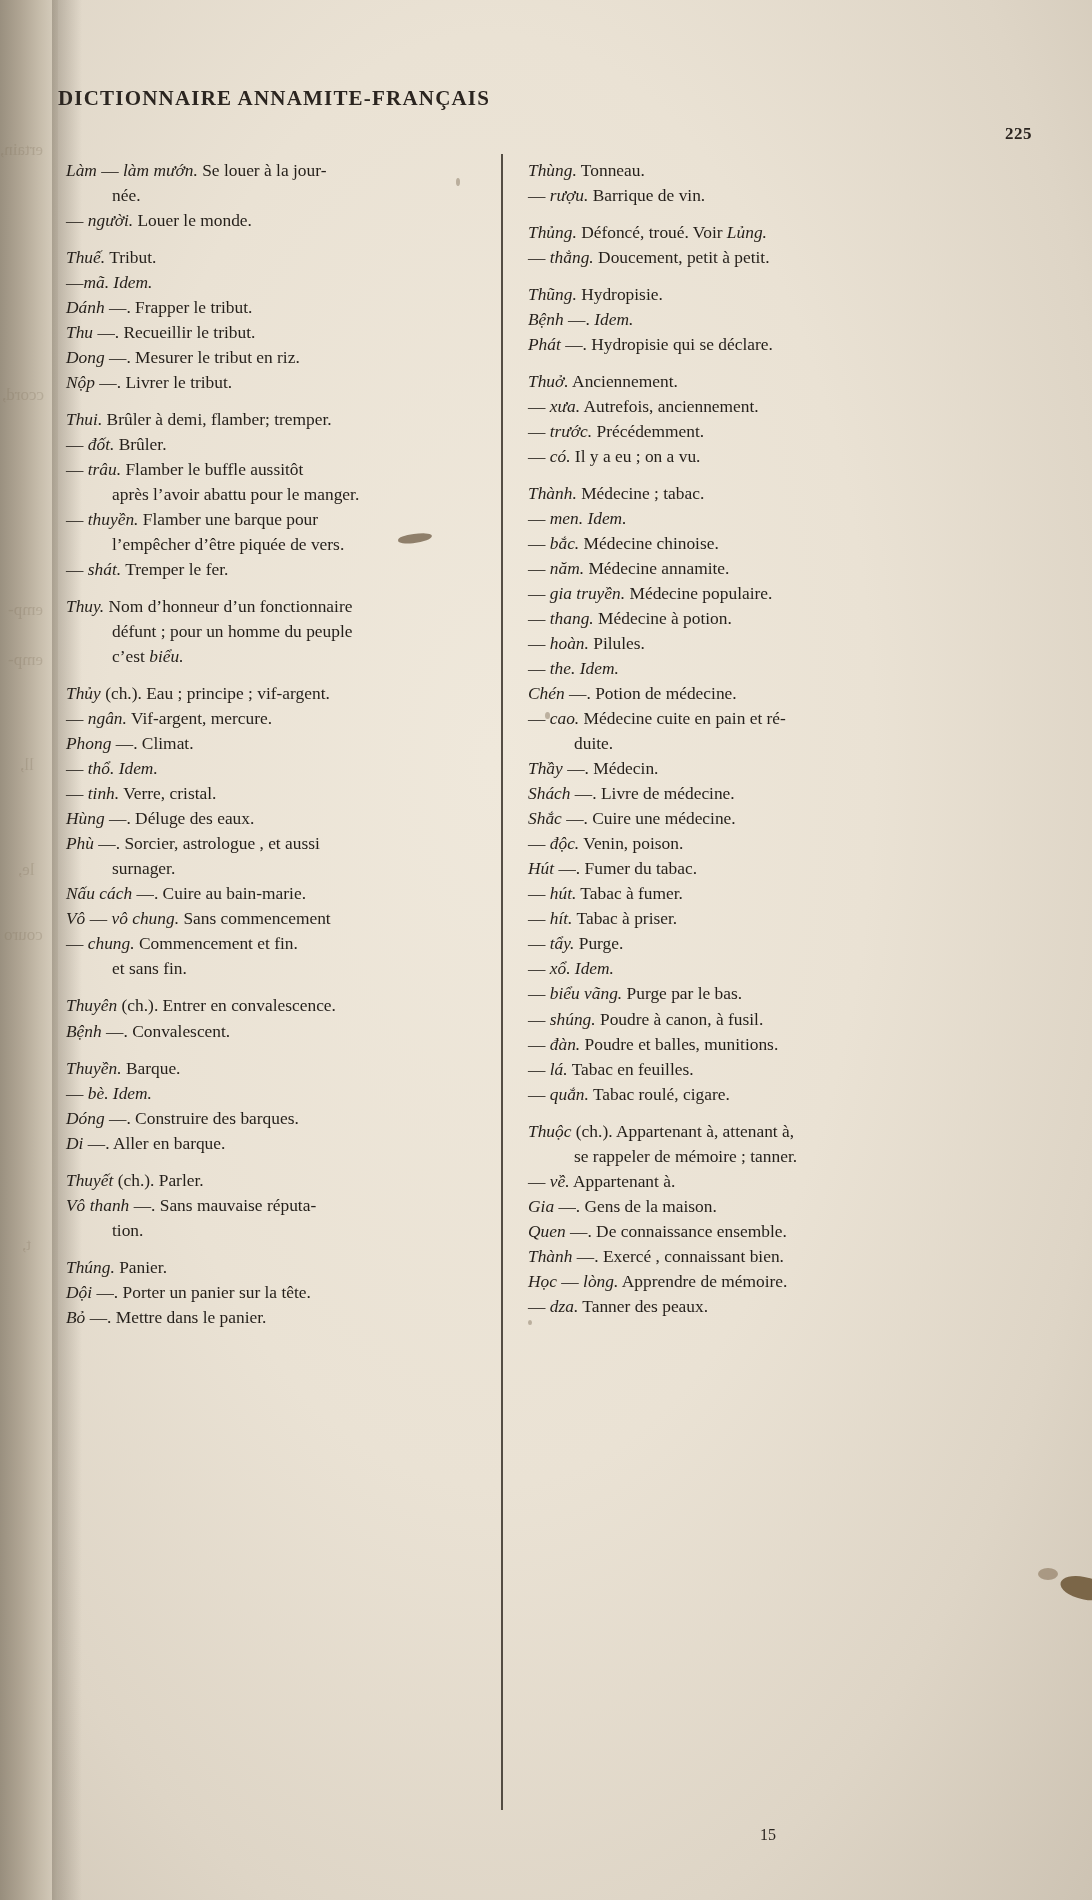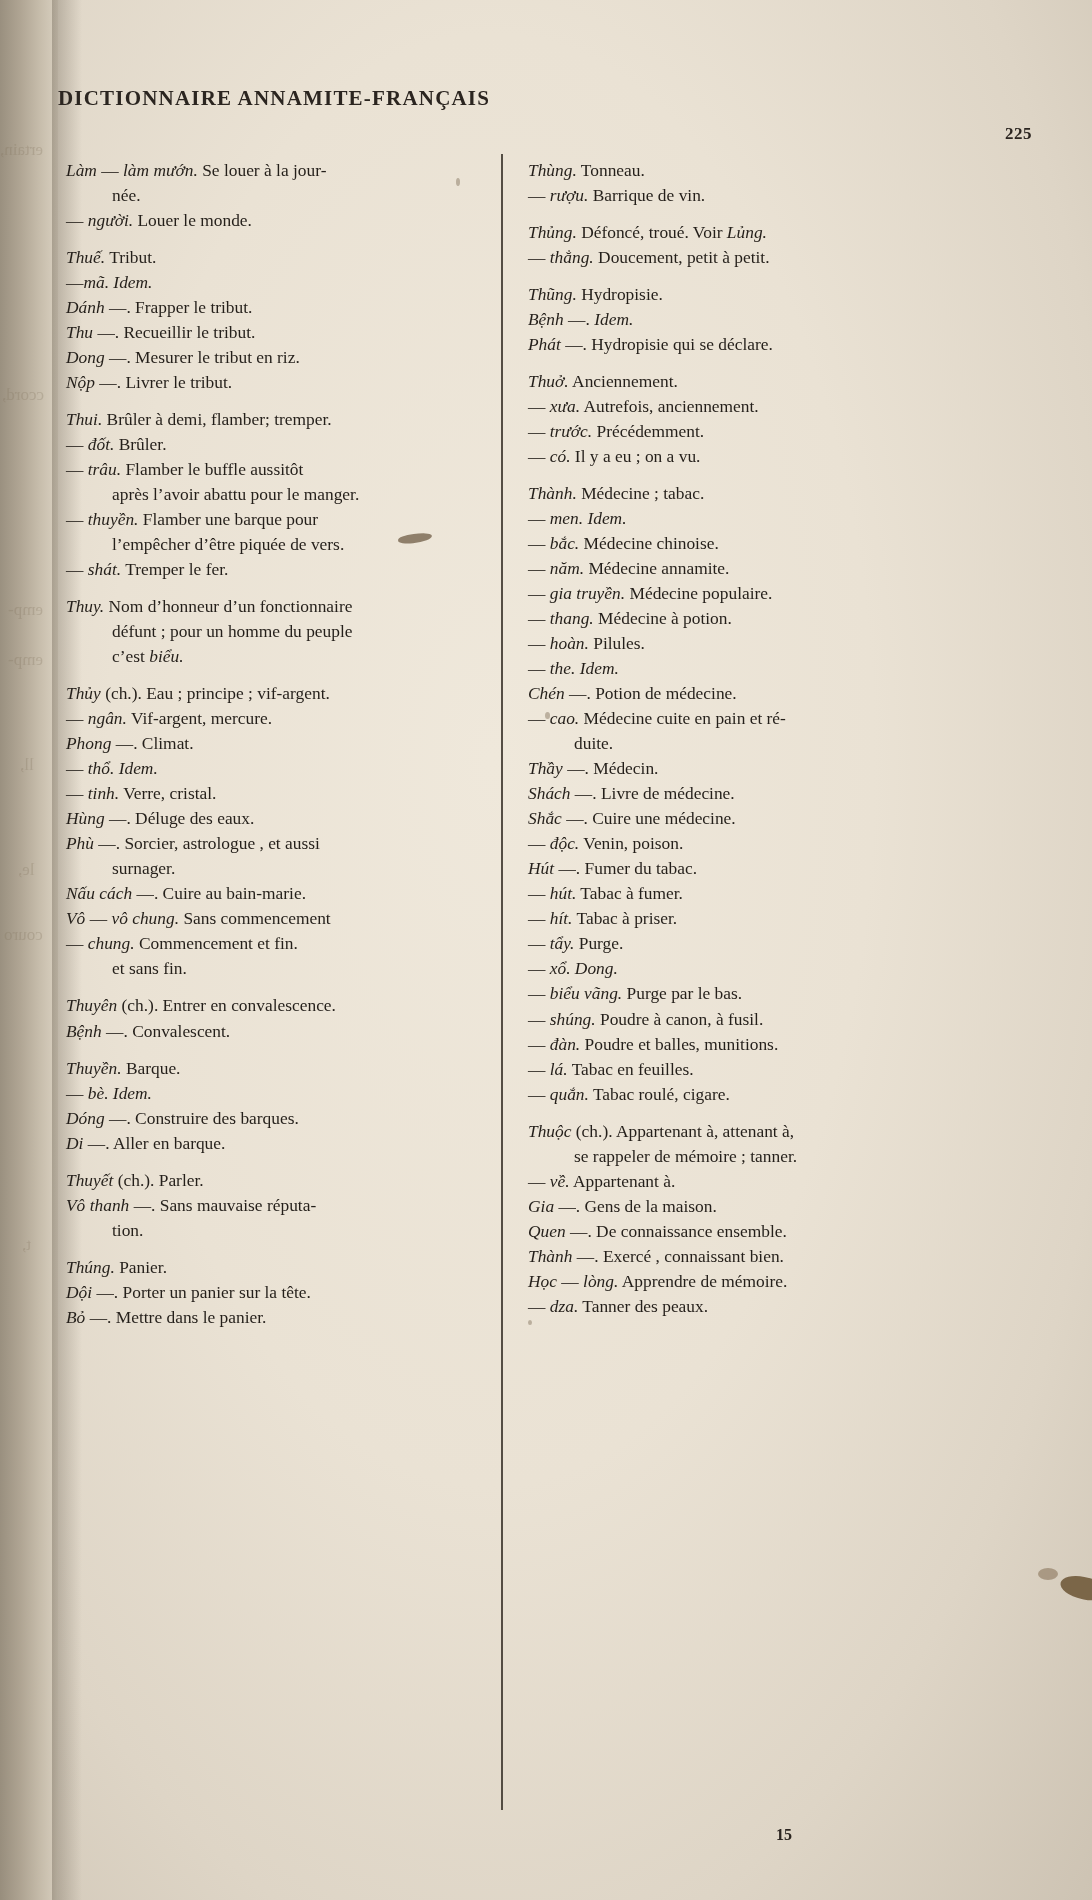--- a/index.html
+++ b/index.html
@@ -63,24 +63,24 @@
     position: absolute;
     right: 60px;
     top: 124px;
     font-size: 17px;
     font-weight: bold;
     color: #2b2520;
     letter-spacing: .5px;
   }
   .signature {
     position: absolute;
-    right: 300px;
+    right: 316px;
     top: 1826px;
     font-size: 16px;
-    font-weight: bold;
+    font-weight: normal;
     color: #2b2520;
   }
   .columns {
     position: absolute;
     left: 0; top: 146px;
     width: 1034px;
     height: 1680px;
   }
   .col {
     position: absolute;
@@ -274,21 +274,21 @@
             <div class="line hang">— <i>cao.</i> Médecine cuite en pain et ré-</div>
             <div class="line cont">duite.</div>
             <div class="line hang"><i>Thầy</i> —. Médecin.</div>
             <div class="line hang"><i>Shách</i> —. Livre de médecine.</div>
             <div class="line hang"><i>Shắc</i> —. Cuire une médecine.</div>
             <div class="line hang">— <i>độc.</i> Venin, poison.</div>
             <div class="line hang"><i>Hút</i> —. Fumer du tabac.</div>
             <div class="line hang">— <i>hút.</i> Tabac à fumer.</div>
             <div class="line hang">— <i>hít.</i> Tabac à priser.</div>
             <div class="line hang">— <i>tẩy.</i> Purge.</div>
-            <div class="line hang">— <i>xổ. Dong.</i></div>
+            <div class="line hang">— <i>xổ. Idem.</i></div>
             <div class="line hang">— <i>biểu vãng.</i> Purge par le bas.</div>
             <div class="line hang">— <i>shúng.</i> Poudre à canon, à fusil.</div>
             <div class="line hang">— <i>đàn.</i> Poudre et balles, munitions.</div>
             <div class="line hang">— <i>lá.</i> Tabac en feuilles.</div>
             <div class="line hang">— <i>quắn.</i> Tabac roulé, cigare.</div>
           </div>
           <div class="entry">
             <div class="line head"><i>Thuộc</i> (ch.). Appartenant à, attenant à,</div>
             <div class="line cont">se rappeler de mémoire ; tanner.</div>
             <div class="line hang">— <i>về.</i> Appartenant à.</div>

